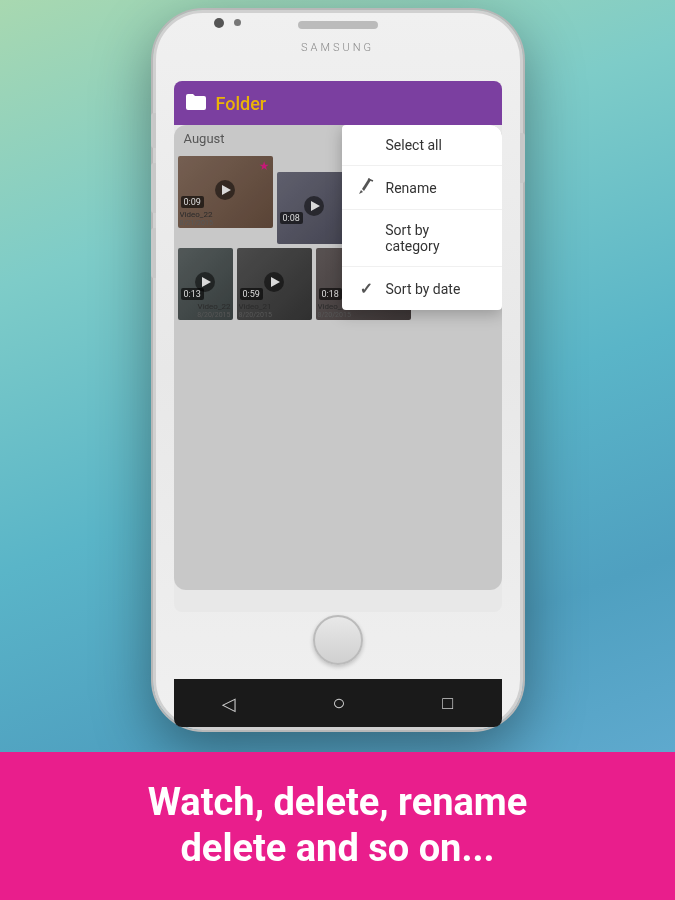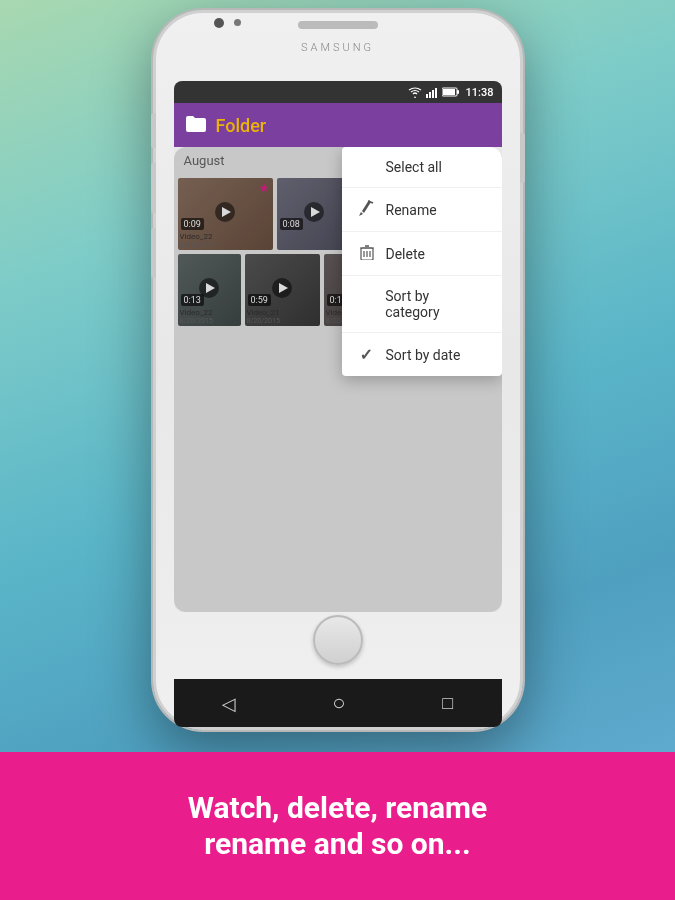--- a/index.html
+++ b/index.html
@@ -28,21 +28,21 @@
       width: 100%;
       height: 148px;
       background: #e91e8c;
       display: flex;
       align-items: center;
       justify-content: center;
       z-index: 10;
     }
     .bottom-banner-text {
       color: white;
-      font-size: 30px;
+      font-size: 38px;
       font-weight: bold;
       text-align: center;
       line-height: 1.2;
       padding: 0 20px;
     }
 
     
     .phone-container {
       position: absolute;
       top: 10px;
@@ -389,66 +389,40 @@
     }
   </style>
 </head>
 <body>
 
 <div class="bg"></div>
 
 <div class="bottom-banner">
   <div class="bottom-banner-text">
     <span>Watch, delete, rename</span><br>
-    <span>rename and so on...</span>
+    <span>delete and so on...</span>
   </div>
 </div>
 
 <div class="phone-container">
   <div class="phone-shell">
 
     <div class="side-btn-right"></div>
     <div class="side-btn-left-1"></div>
     <div class="side-btn-left-2"></div>
     <div class="side-btn-left-3"></div>
 
     <div class="speaker-grille"></div>
     <div class="camera-dot"></div>
     <div class="sensor-dot"></div>
 
     <div class="samsung-label">SAMSUNG</div>
 
     <div class="screen">
 
-      <div class="status-bar">
-        <div class="status-bar-left"></div>
-        <div class="status-icons">
-
-          <svg width="14" height="12" viewBox="0 0 14 12">
-            <path d="M7,10 L8,12 L6,12 Z" fill="white"></path>
-            <path d="M5,8 Q7,6 9,8" stroke="white" stroke-width="1.2" fill="none"></path>
-            <path d="M3,6 Q7,3 11,6" stroke="white" stroke-width="1.2" fill="none"></path>
-            <path d="M1,4 Q7,0 13,4" stroke="white" stroke-width="1.2" fill="none"></path>
-          </svg>
-
-          <svg width="12" height="12" viewBox="0 0 12 12">
-            <rect x="0" y="8" width="2" height="4" fill="white"></rect>
-            <rect x="3" y="6" width="2" height="6" fill="white"></rect>
-            <rect x="6" y="4" width="2" height="8" fill="white"></rect>
-            <rect x="9" y="2" width="2" height="10" fill="white"></rect>
-          </svg>
-
-          <svg width="18" height="12" viewBox="0 0 18 12">
-            <rect x="0" y="2" width="15" height="8" rx="1" stroke="white" stroke-width="1" fill="none"></rect>
-            <rect x="1" y="3" width="12" height="6" fill="white"></rect>
-            <rect x="15" y="4" width="2" height="4" rx="1" fill="white"></rect>
-          </svg>
-          <span style="color:white;font-size:11px;font-weight:500;margin-left:2px;">11:38</span>
-        </div>
-      </div>
 
       <div class="app-bar">
         <span class="app-bar-folder-icon">
           <svg width="20" height="16" viewBox="0 0 20 16" fill="white">
             <path d="M0,2 Q0,0 2,0 L7,0 L9,2 L18,2 Q20,2 20,4 L20,14 Q20,16 18,16 L2,16 Q0,16 0,14 Z"></path>
           </svg>
         </span>
         <span class="app-bar-title">Folder</span>
       </div>
 
@@ -468,21 +442,21 @@
                 <div class="play-triangle"></div>
               </div>
             <span class="star-icon">★</span>
             <span class="duration-badge">0:09</span>
             <div class="video-info">
               <div class="video-name">Video_22</div>
               <div class="video-date">8/21/2015</div>
             </div>
           </div>
 
-          <div class="video-thumb" style="width:75px;">
+          <div class="video-thumb" style="width:75px;margin-top:16px;">
             <div class="video-thumb-bg" style="background:linear-gradient(135deg,#707080 0%,#505060 100%)"></div>
             <div class="play-btn">
                 <div class="play-triangle"></div>
               </div>
             <span class="duration-badge">0:08</span>
             <div class="video-info"></div>
           </div>
 
           <div class="video-thumb">
             <div class="video-thumb-bg" style="background:linear-gradient(135deg,#e0e0e0 0%,#b0b0b0 100%)"></div>
@@ -490,21 +464,21 @@
                 <div class="play-triangle"></div>
               </div>
             <span class="star-icon">★</span>
             <span class="duration-badge">0:09</span>
             <div class="video-info">
               <div class="video-name">Video_35</div>
               <div class="video-date">8/21/2015</div>
             </div>
           </div>
 
-          <div class="video-thumb" style="width:63px;">
+          <div class="video-thumb" style="width:55px;text-align:right;">
             <div class="video-thumb-bg" style="background:linear-gradient(135deg,#606868 0%,#404848 100%)"></div>
             <div class="play-btn">
                 <div class="play-triangle"></div>
               </div>
             <span class="duration-badge">0:13</span>
             <div class="video-info">
               <div class="video-name">Video_22</div>
               <div class="video-date">8/20/2015</div>
             </div>
           </div>
@@ -546,33 +520,20 @@
             <span class="menu-icon">
               <svg width="16" height="16" viewBox="0 0 16 16">
                 <path d="M2,12 L4,14 L0,16 Z" fill="#555"></path>
                 <path d="M3,11 L5,13 L12,2 L10,0 Z" fill="#555"></path>
                 <line x1="9" y1="1" x2="14" y2="3" stroke="#555" stroke-width="1.5"></line>
               </svg>
             </span>
             <span class="menu-label">Rename</span>
           </div>
 
-          <div class="menu-item">
-            <span class="menu-icon">
-              <svg width="14" height="16" viewBox="0 0 14 16">
-                <rect x="1" y="4" width="12" height="12" rx="1" stroke="#555" stroke-width="1.2" fill="none"></rect>
-                <line x1="0" y1="4" x2="14" y2="4" stroke="#555" stroke-width="1.2"></line>
-                <line x1="5" y1="2" x2="9" y2="2" stroke="#555" stroke-width="1.5"></line>
-                <line x1="4" y1="7" x2="4" y2="13" stroke="#555" stroke-width="1.2"></line>
-                <line x1="7" y1="7" x2="7" y2="13" stroke="#555" stroke-width="1.2"></line>
-                <line x1="10" y1="7" x2="10" y2="13" stroke="#555" stroke-width="1.2"></line>
-              </svg>
-            </span>
-            <span class="menu-label">Delete</span>
-          </div>
 
           <div class="menu-item">
             <span class="menu-icon"></span>
             <span class="menu-label">Sort by category</span>
           </div>
 
           <div class="menu-item">
             <span class="menu-icon menu-check">✓</span>
             <span class="menu-label">Sort by date</span>
           </div>

